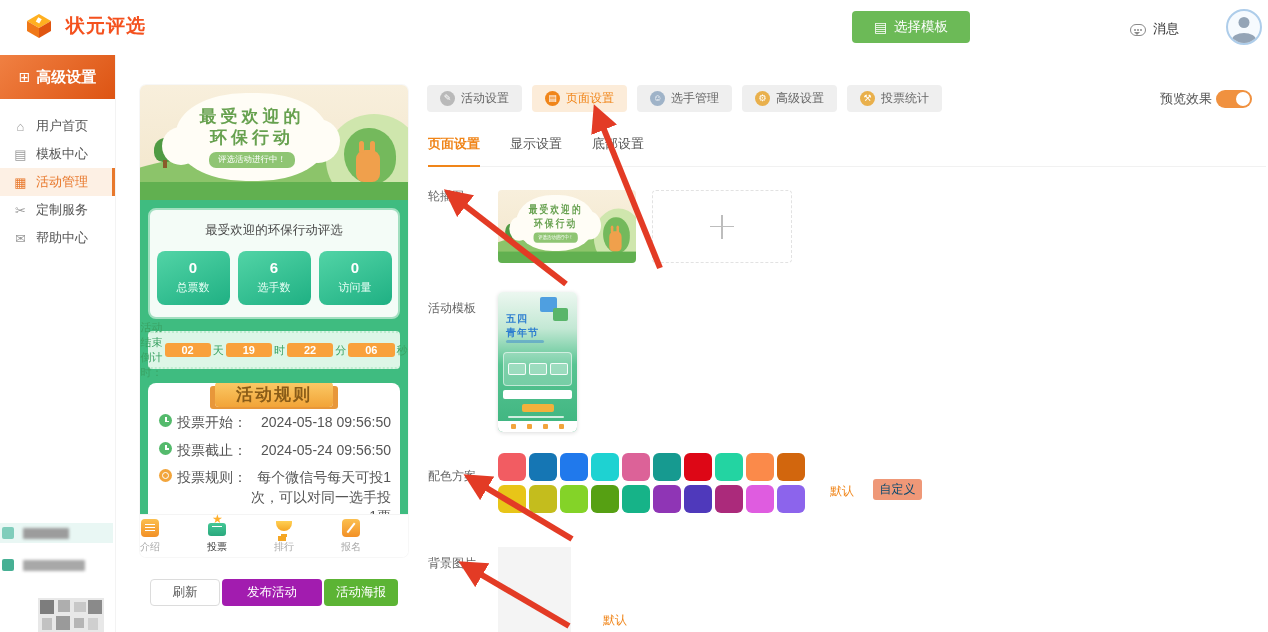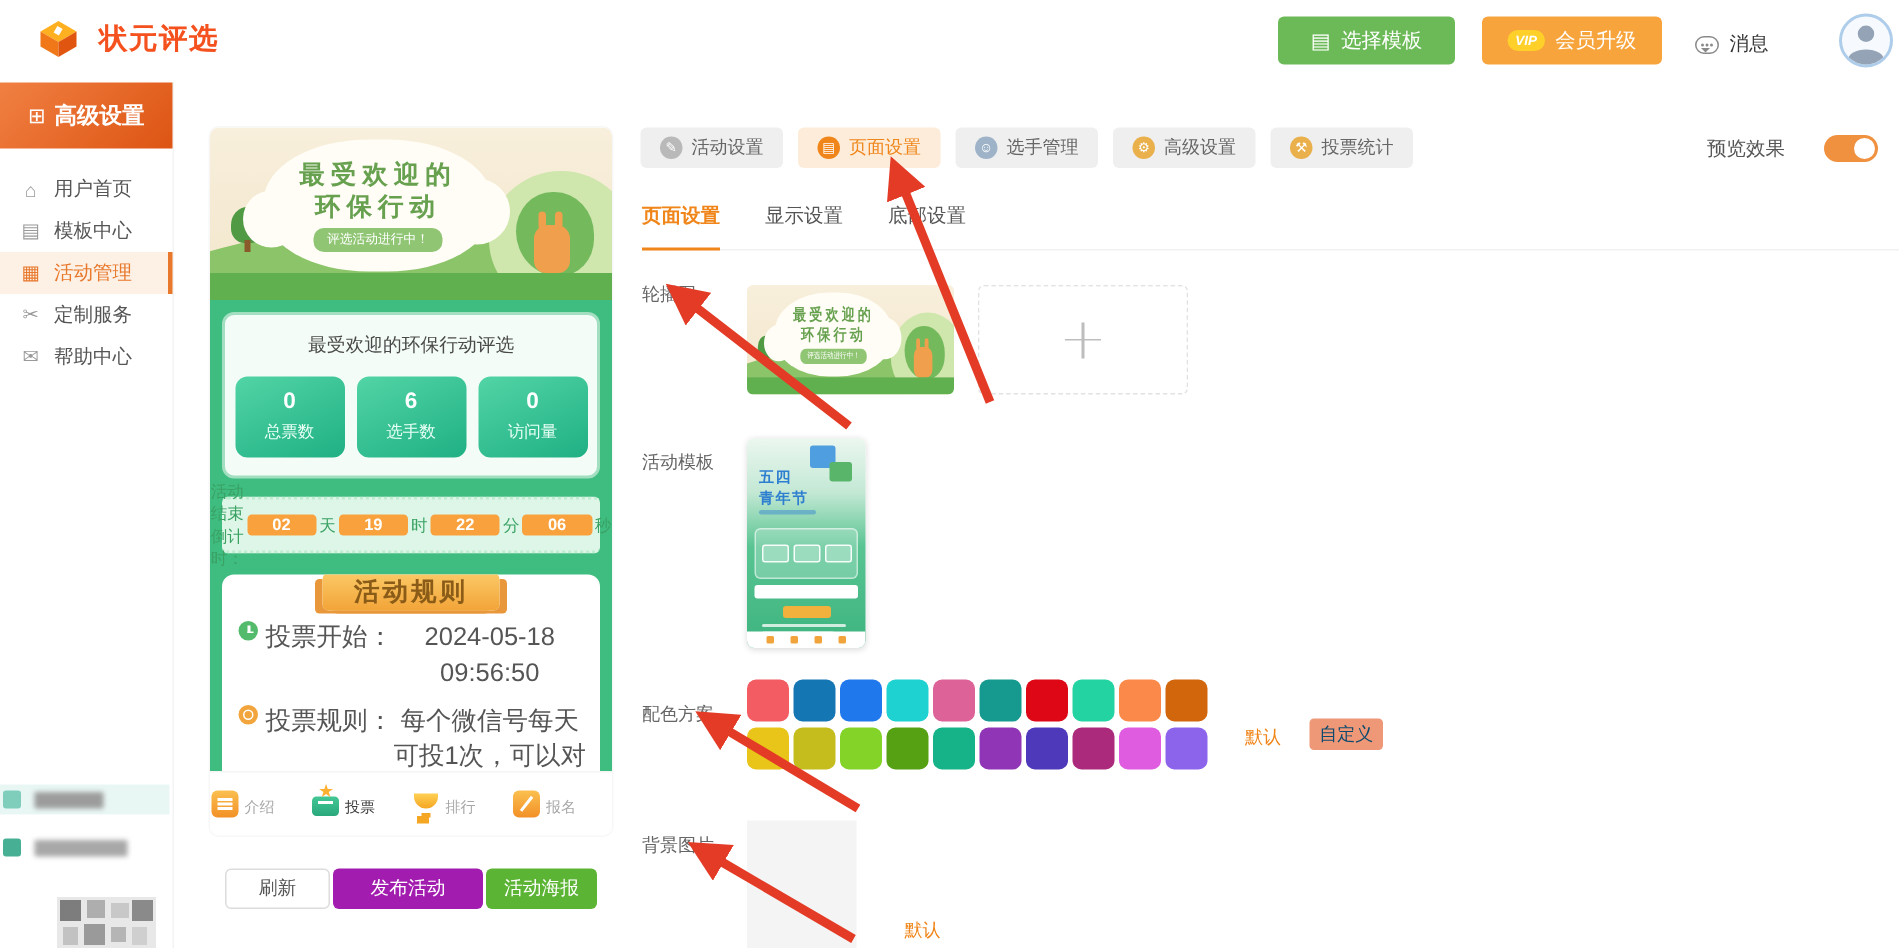--- a/index.html
+++ b/index.html
@@ -66,31 +66,31 @@
   .inner{background:#f4fcf7;border:2px solid #a2dfc0;border-radius:8px;padding:12px 5px 12px;text-align:center}
   .ptitle{font-size:12.5px;color:#4a4a4a}
   .stats{display:flex;justify-content:center;gap:8px;margin-top:12px}
   .scard{width:73px;height:54px;border-radius:8px;background:linear-gradient(155deg,#52d4a6,#1fb083);color:#fff}
   .sval{font-size:15px;font-weight:bold;margin-top:8px}
   .slab{font-size:11px;margin-top:4px;color:#e9fff6}
   .cd{margin-top:12px;background:#ddf6e7;border-radius:4px;height:38px;display:flex;align-items:center;justify-content:center;font-size:11px;color:#3aa263;border-top:2px dotted #bdeccf;border-bottom:2px dotted #bdeccf}
   .cdn{background:#f9a13c;color:#fff;font-weight:bold;border-radius:3px;padding:1px 17px;margin:0 2px;font-size:11px}
   .rules{margin-top:14px;background:#fff;border-radius:8px 8px 0 0;padding:22px 9px 4px;position:relative;height:131px;overflow:hidden}
   .ribbon{position:absolute;top:-1px;left:50%;transform:translateX(-50%);width:118px;height:25px;background:linear-gradient(#fbc966,#f2a438);border-radius:4px;color:#8a5c18;font-weight:bold;font-size:17px;display:flex;align-items:center;justify-content:center;letter-spacing:2px;box-shadow:-6px 3px 0 -1px #e8973a,6px 3px 0 -1px #e8973a}
-  .rline{display:flex;font-size:17px;color:#555;margin-top:8px;text-align:center;line-height:1.4;align-items:flex-start}
+  .rline{display:flex;font-size:14px;color:#555;margin-top:8px;text-align:right;line-height:1.4;align-items:flex-start}
   .ric{flex:0 0 13px;height:13px;border-radius:50%;margin:1px 5px 0 2px;position:relative}
   .ric.clock{background:#54ba6c}
   .ric.clock::before{content:"";position:absolute;left:6px;top:3px;width:1.5px;height:4.5px;background:#fff}
   .ric.clock::after{content:"";position:absolute;left:6px;top:6.5px;width:4px;height:1.5px;background:#fff}
   .ric.coin{background:#f2a53c}
   .ric.coin::before{content:"";position:absolute;left:3px;top:3px;right:3px;bottom:3px;border:1.5px solid #fff;border-radius:50%}
   .rlabel{white-space:nowrap}
   .rval{flex:1}
   .pfooter{background:#fff;height:43px;display:flex;align-items:center;border-top:1px solid #f4f4f4}
-  .ftab{flex:1;display:flex;flex-direction:row;align-items:flex-end;gap:3px;font-size:10px;color:#a8a8a8;cursor:pointer}
+  .ftab{flex:1;display:flex;flex-direction:column;align-items:flex-start;gap:3px;font-size:10px;color:#a8a8a8;cursor:pointer}
   .ftab.active{color:#3c3c3c}
   .fic{position:relative;width:20px;height:18px}
   .ic-doc{position:absolute;left:1px;top:0;width:18px;height:18px;border-radius:4px;background:linear-gradient(#fbc050,#f29026)}
   .ic-doc::after{content:"";position:absolute;left:4px;top:5px;width:10px;height:1.6px;background:#fff;box-shadow:0 3px 0 #fff,0 6px 0 #fff}
   .ic-vote{position:absolute;left:1px;top:4px;width:18px;height:13px;border-radius:3px;background:linear-gradient(#43c795,#2aa87d)}
   .ic-vote::before{content:"";position:absolute;left:4px;top:3px;width:10px;height:1.6px;background:#fff}
   .ic-vote::after{content:"★";position:absolute;left:4px;top:-11px;color:#ffb02e;font-size:12px}
   .ic-trophy{position:absolute;left:2px;top:2px;width:16px;height:10px;background:linear-gradient(#ffd054,#f5a623);border-radius:0 0 9px 9px}
   .ic-trophy::after{content:"";position:absolute;left:5px;bottom:-6px;width:6px;height:3px;background:#f5a623;box-shadow:-2px 3px 0 1px #f5a623}
   .ic-pen{position:absolute;left:1px;top:0;width:18px;height:18px;border-radius:4px;background:linear-gradient(#fbc050,#f29026)}
@@ -103,21 +103,21 @@
 
   
   .settings{position:absolute;left:425px;top:85px;width:843px;height:547px}
   .tabs{display:flex;gap:10px;margin-left:2px}
   .tab{height:27px;padding:0 13px;border-radius:4px;background:#efefef;color:#666;font-size:12px;display:flex;align-items:center;gap:6px;cursor:pointer}
   .tic{width:15px;height:15px;border-radius:50%;background:#b9b9b9;color:#fff;font-size:9px;line-height:15px;text-align:center}
   .tic.blue{background:#9fb3c8}
   .tic.gold{background:#e9b04c}
   .tab.active{background:#fcecd9;color:#f08519}
   .tab.active .tic{background:#f08519}
-  .pv{position:absolute;right:16px;top:5px;display:flex;align-items:center;gap:26px;font-size:13px;color:#555}
+  .pv{position:absolute;right:16px;top:5px;display:flex;align-items:center;gap:4px;font-size:13px;color:#555}
   .switch{width:36px;height:18px;border-radius:9px;background:#f0913f;position:relative;cursor:pointer}
   .knob{position:absolute;right:2px;top:2px;width:14px;height:14px;border-radius:50%;background:#fff}
   .subtabs{position:absolute;left:3px;top:50px;display:flex;gap:30px;font-size:13px;color:#555;width:838px;border-bottom:1px solid #f1f1f1;padding-bottom:12px}
   .stab{cursor:pointer;padding-bottom:12px;margin-bottom:-13px}
   .stab.active{color:#f08519;border-bottom:2px solid #f08519;font-weight:bold}
   .slabel{position:absolute;left:3px;font-size:12px;color:#666}
   .lb-carousel{top:103px}
   .lb-template{top:215px}
   .lb-colors{top:383px}
   .lb-bg{top:470px}
@@ -165,24 +165,20 @@
         <polygon points="1,8 13,15 13,25 1,18" fill="#f07818"></polygon>
         <polygon points="25,8 13,15 13,25 25,18" fill="#e05510"></polygon>
         <rect x="11" y="5" width="4" height="5" fill="#fff" transform="rotate(30 13 7)"></rect>
       </svg>
       <span class="logo-text">状元评选</span>
     </div>
     <div class="hbtn green">
       <span class="tpl-ic">▤</span>
       <span>选择模板</span>
     </div>
-    <div class="hbtn orange">
-      <span class="vip">VIP</span>
-      <span>会员升级</span>
-    </div>
     <div class="msg">
       <span class="bubble"></span>
       <span>消息</span>
     </div>
     <div class="avatar"></div>
   </div>
 
   <div class="sidebar">
     <div class="create">
       <span class="cic">⊞</span>
@@ -288,20 +284,25 @@
           <span>秒</span>
         </div>
         <div class="rules">
           <div class="ribbon">活动规则</div>
           <div class="rline">
             <span class="ric clock"></span>
             <span class="rlabel">投票开始：</span>
             <span class="rval">2024-05-18 09:56:50</span>
           </div>
           <div class="rline">
+            <span class="ric clock"></span>
+            <span class="rlabel">投票截止：</span>
+            <span class="rval">2024-05-24 09:56:50</span>
+          </div>
+          <div class="rline">
             <span class="ric coin"></span>
             <span class="rlabel">投票规则：</span>
             <span class="rval">每个微信号每天可投1次，可以对同一选手投1票</span>
           </div>
         </div>
       </div>
       <div class="pfooter">
         <div class="ftab">
           <span class="fic">
               <span class="ic-doc"></span>

